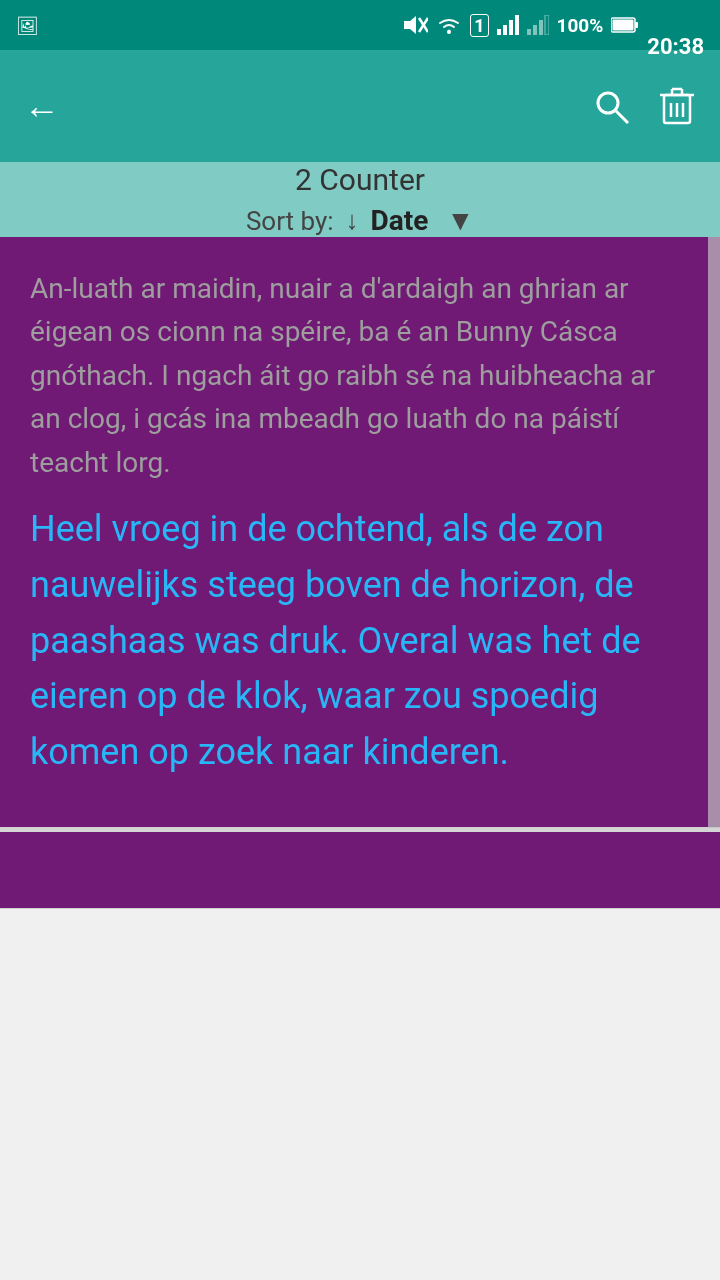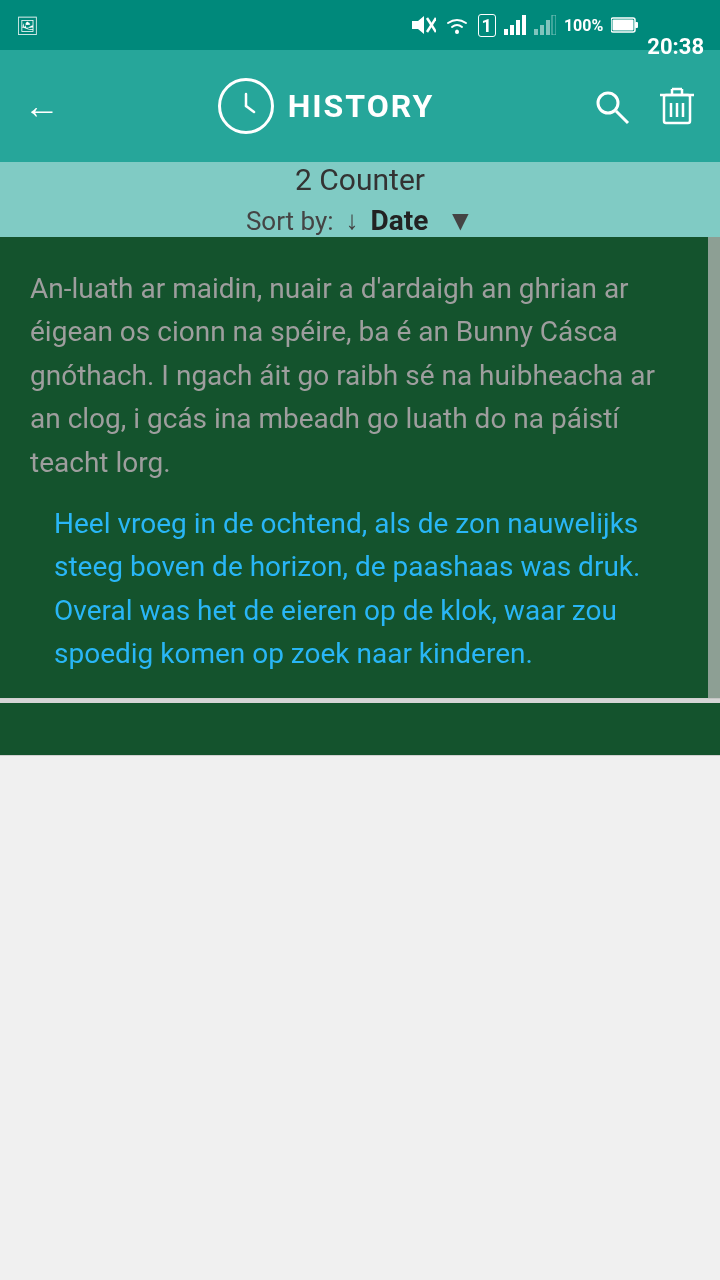--- a/index.html
+++ b/index.html
@@ -91,38 +91,37 @@
     }
 
     
     .content {
       width: 720px;
       background: #e8e8e8;
     }
 
     
     .history-card {
-      background: #14532d;
+      background: #701a75;
       margin: 0;
       border-bottom: 1px solid #d0d0d0;
-      padding: 30px 30px 22px 30px;
+      padding: 30px 30px 46px 30px;
       position: relative;
     }
 
     .text-gray {
       font-size: 28px;
       line-height: 1.55;
       color: #9E9E9E;
       margin-bottom: 18px;
     }
     .text-blue {
-      font-size: 28px;
+      font-size: 36px;
       line-height: 1.55;
       color: #29B6F6;
-      margin-left: 24px;
     }
 
     .card-wrapper {
       position: relative;
     }
   </style>
 </head>
 <body>
 
 <div class="status-bar">
@@ -152,43 +151,33 @@
       <rect x="12" y="5" width="4" height="15"></rect>
       <rect x="18" y="0" width="4" height="20"></rect>
     </svg>
     <svg width="22" height="20" viewBox="0 0 22 20" fill="white" opacity="0.5">
       <rect x="0" y="14" width="4" height="6"></rect>
       <rect x="6" y="10" width="4" height="10"></rect>
       <rect x="12" y="5" width="4" height="15"></rect>
       <rect x="18" y="0" width="4" height="20" fill="none" stroke="white" stroke-width="1"></rect>
     </svg>
 
-    <span style="font-size:16px;">100%</span>
+    <span style="font-size:19px;">100%</span>
     <svg width="28" height="18" viewBox="0 0 28 18" fill="white">
       <rect x="0" y="2" width="24" height="14" rx="2" ry="2" fill="none" stroke="white" stroke-width="1.5"></rect>
       <rect x="1.5" y="3.5" width="21" height="11" rx="1" fill="white"></rect>
       <rect x="24" y="6" width="3" height="6" rx="1" fill="white"></rect>
     </svg>
 
     <span style="font-size:22px; font-weight:bold;margin-top:42px;">20:38</span>
   </div>
 </div>
 
 <div class="app-bar">
   <span class="app-bar-icon">←</span>
-  <div class="app-bar-center">
-
-    <div style="width:56px;height:56px;border:3px solid white;border-radius:50%;display:flex;align-items:center;justify-content:center;position:relative;">
-      <svg width="40" height="40" viewBox="0 0 40 40">
-        <line x1="20" y1="20" x2="20" y2="8" stroke="white" stroke-width="2.5" stroke-linecap="round"></line>
-        <line x1="20" y1="20" x2="28" y2="26" stroke="white" stroke-width="2.5" stroke-linecap="round"></line>
-      </svg>
-    </div>
-    <span class="app-bar-title">HISTORY</span>
-  </div>
   <div style="display:flex;gap:28px;align-items:center;">
 
     <svg width="38" height="38" viewBox="0 0 38 38" fill="none" stroke="white" stroke-width="3" cursor="pointer">
       <circle cx="16" cy="16" r="10"></circle>
       <line x1="24" y1="24" x2="36" y2="36"></line>
     </svg>
 
     <svg width="38" height="42" viewBox="0 0 38 42" fill="none" stroke="white" stroke-width="2.5" cursor="pointer">
       <rect x="6" y="10" width="26" height="28" rx="2"></rect>
       <line x1="2" y1="10" x2="36" y2="10"></line>

